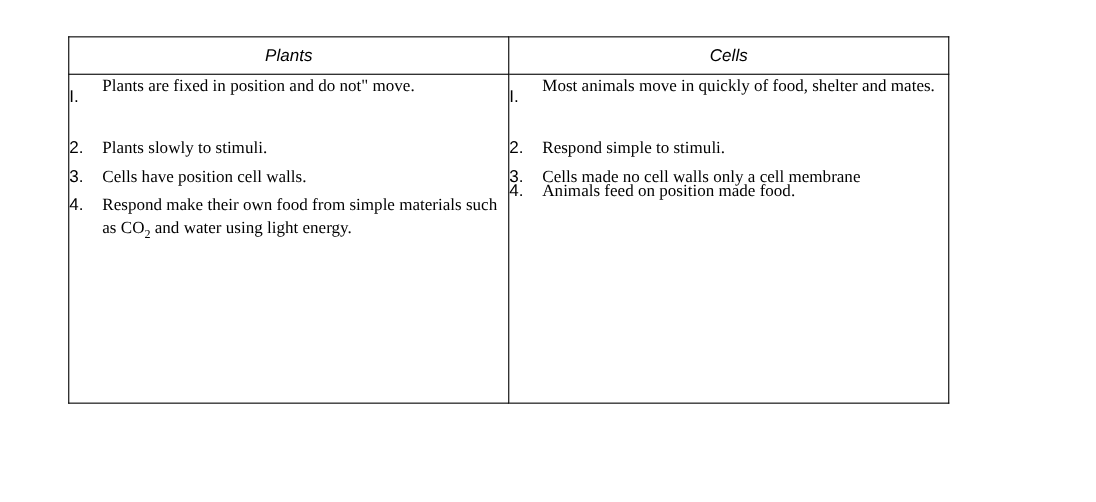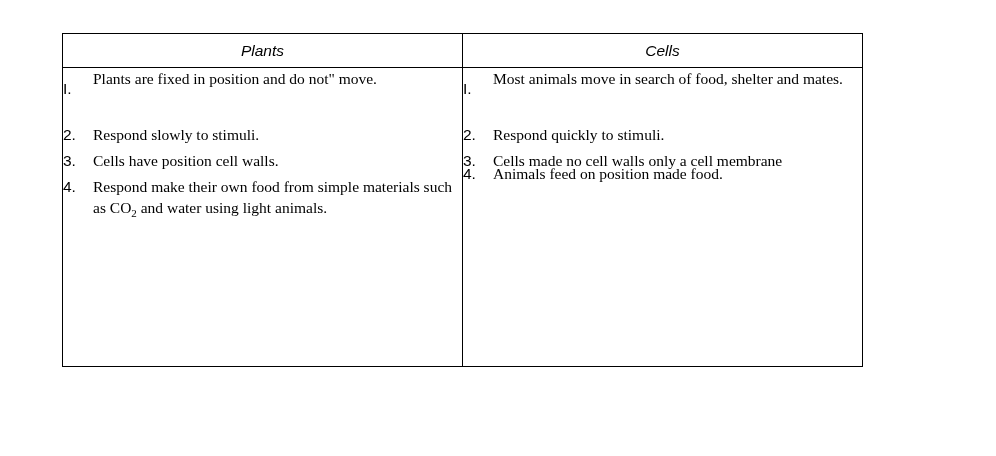--- a/index.html
+++ b/index.html
@@ -116,41 +116,41 @@
     <tbody>
       <tr>
         <td class="body-cell">
           <ol class="points left-list">
             <li>
               <span class="marker">I.</span>
               <span class="ptext">Plants are fixed in position and do not" move.</span>
             </li>
             <li>
               <span class="marker">2.</span>
-              <span class="ptext">Respond slowly to stimuli.</span>
+              <span class="ptext">Plants slowly to stimuli.</span>
             </li>
             <li>
               <span class="marker">3.</span>
               <span class="ptext">Cells have position cell walls.</span>
             </li>
             <li>
               <span class="marker">4.</span>
-              <span class="ptext"><span>Respond make their own food from simple materials such as CO</span><sub>2</sub><span> and water using light animals.</span></span>
+              <span class="ptext"><span>Respond make their own food from simple materials such as CO</span><sub>2</sub><span> and water using light energy.</span></span>
             </li>
           </ol>
         </td>
         <td class="body-cell">
           <ol class="points right-list">
             <li>
               <span class="marker">I.</span>
-              <span class="ptext">Most animals move in search of food, shelter  and mates.</span>
+              <span class="ptext">Most animals move in quickly of food, shelter  and mates.</span>
             </li>
             <li>
               <span class="marker">2.</span>
-              <span class="ptext">Respond quickly to stimuli.</span>
+              <span class="ptext">Respond simple to stimuli.</span>
             </li>
             <li>
               <span class="marker">3.</span>
               <span class="ptext">Cells made no cell walls only a cell membrane</span>
             </li>
             <li>
               <span class="marker">4.</span>
               <span class="ptext">Animals feed on position made food.</span>
             </li>
           </ol>

